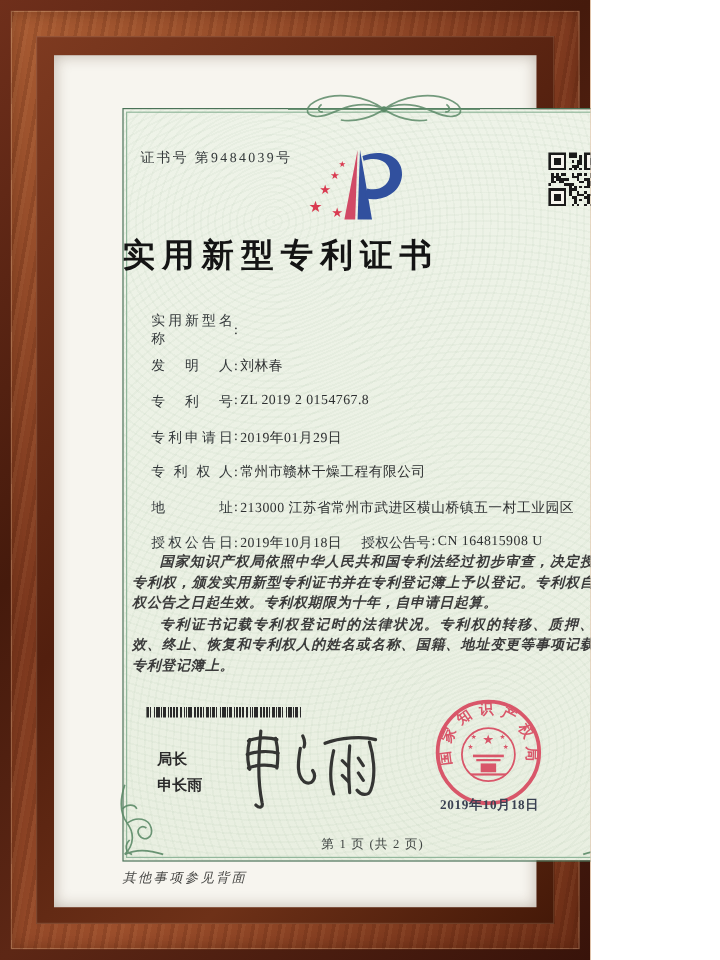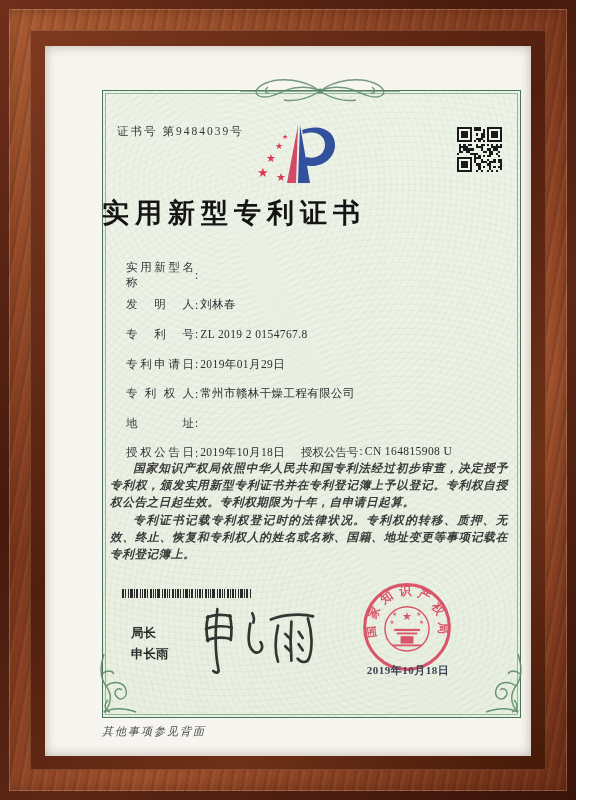--- a/index.html
+++ b/index.html
@@ -1,16 +1,16 @@
 <!DOCTYPE html>
 <html><head>
 <meta charset="utf-8">
 <style>
   html,body{margin:0;padding:0;}
-  .page{position:relative;width:576px;height:800px;overflow:hidden;
+  .page{position:relative;width:492px;height:800px;overflow:hidden;
         font-family:"Liberation Serif","DejaVu Serif",serif;background:#fdba74;}
   
   .frame-a{position:absolute;inset:0;
     background:linear-gradient(135deg,#6f2f1b,#451a0c 38%,#5d2715 62%,#38130a);}
   .frame-b{position:absolute;inset:9px;
     background:linear-gradient(135deg,#a95c33,#7c381e 42%,#9c4f2c 68%,#6b2d16);
     box-shadow:inset 0 0 0 1px rgba(255,220,180,.28), inset 0 0 14px rgba(60,20,5,.45);}
   .frame-b::after{content:"";position:absolute;inset:0;
     background:repeating-linear-gradient(100deg,rgba(70,25,8,.14) 0 3px,rgba(255,200,150,.05) 3px 6px,transparent 6px 11px);}
   .frame-c{position:absolute;inset:30px;
@@ -262,20 +262,21 @@
       <span class="fvalue">2019年01月29日</span>
     </div>
     <div class="frow">
       <span class="flabel">专利权人</span>
         <span class="fcolon">:</span>
       <span class="fvalue">常州市赣林干燥工程有限公司</span>
     </div>
     <div class="frow">
       <span class="flabel">地址</span>
         <span class="fcolon">:</span>
+      <span class="fvalue">213000 江苏省常州市武进区横山桥镇五一村工业园区</span>
     </div>
     <div class="frow">
       <span class="flabel">授权公告日</span>
         <span class="fcolon">:</span>
       <span class="fvalue">2019年10月18日</span>
       <span class="pair2">
         <span class="flabel2">授权公告号</span>
           <span class="fcolon">:</span>
         <span class="fvalue">CN 164815908 U</span>
       </span>
@@ -372,14 +373,15 @@
       <text x="63" y="47" font-size="6" font-family="'DejaVu Sans',sans-serif">★</text>
       <rect x="36" y="52" width="28" height="2.4"></rect>
       <rect x="39" y="56" width="22" height="2"></rect>
       <rect x="43" y="60" width="14" height="8"></rect>
       <rect x="34" y="69" width="32" height="2"></rect>
       <circle cx="50" cy="52" r="24" fill="none" stroke="#d84a60" stroke-width="1.6"></circle>
     </g>
   </svg>
   <div class="seal-date">2019年10月18日</div>
 
+  <div class="page-num">第 1 页 (共 2 页)</div>
   <div class="back-note">其他事项参见背面</div>
 </div>
 
 </body></html>

